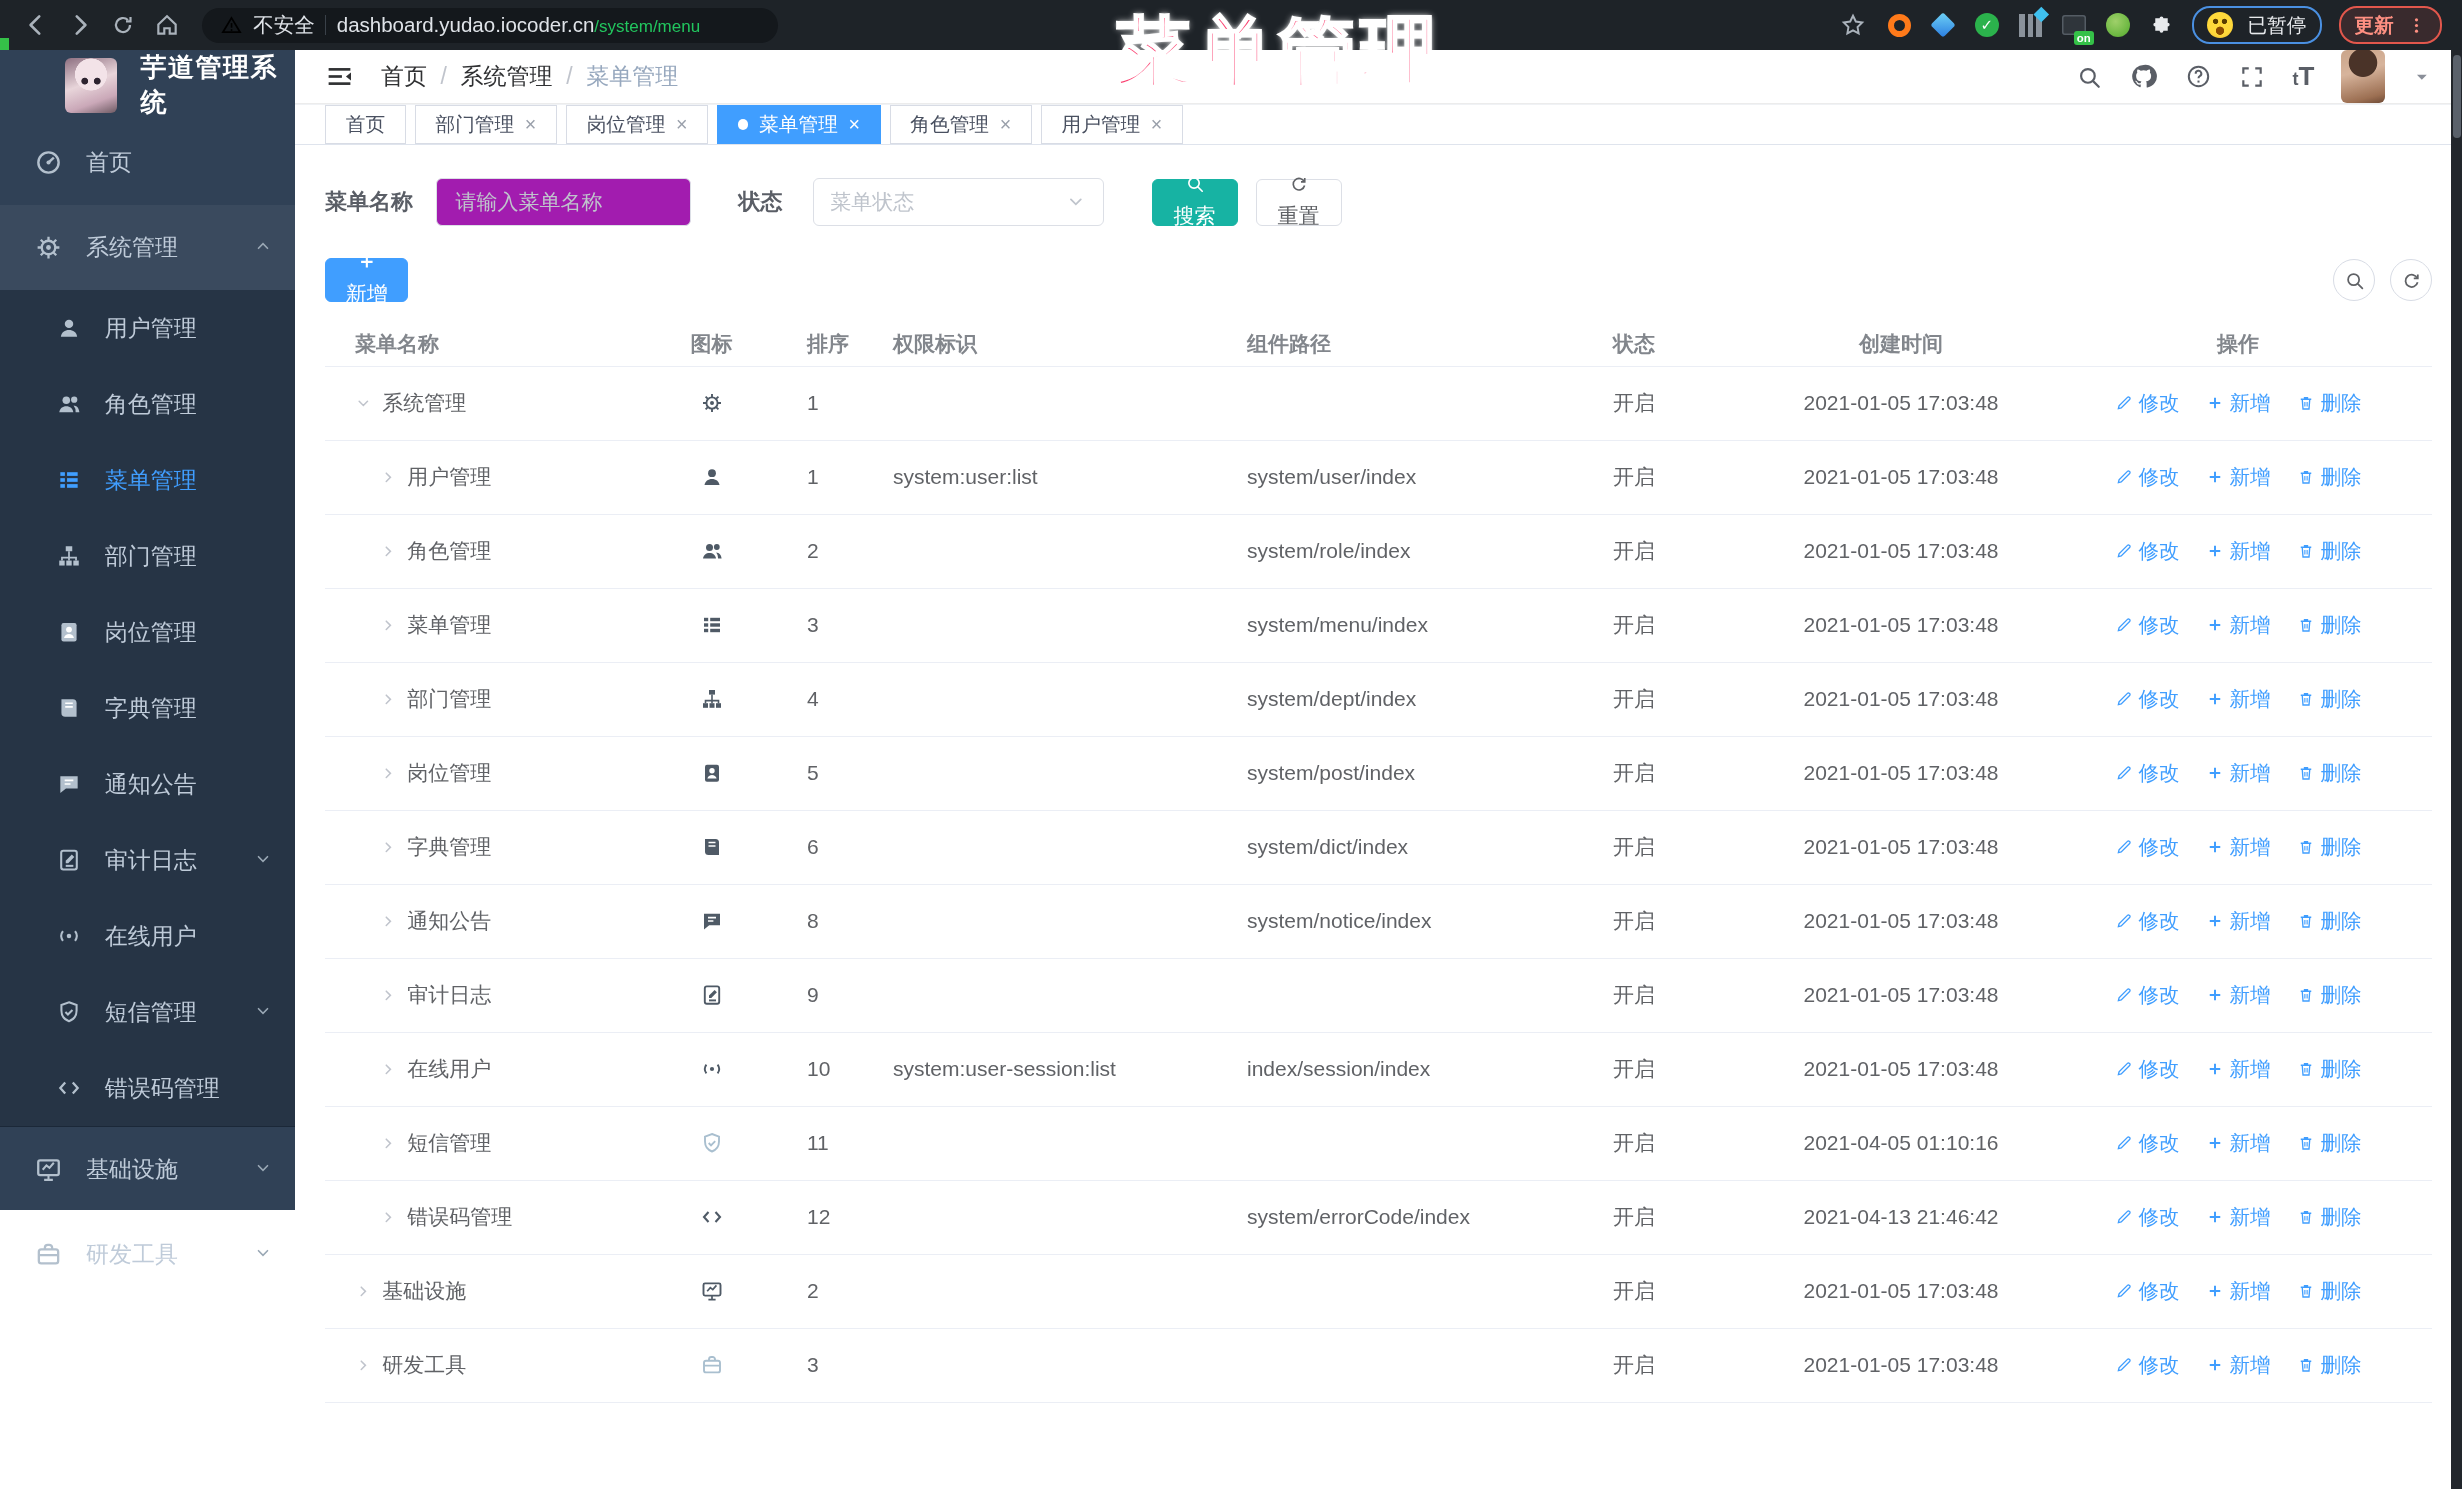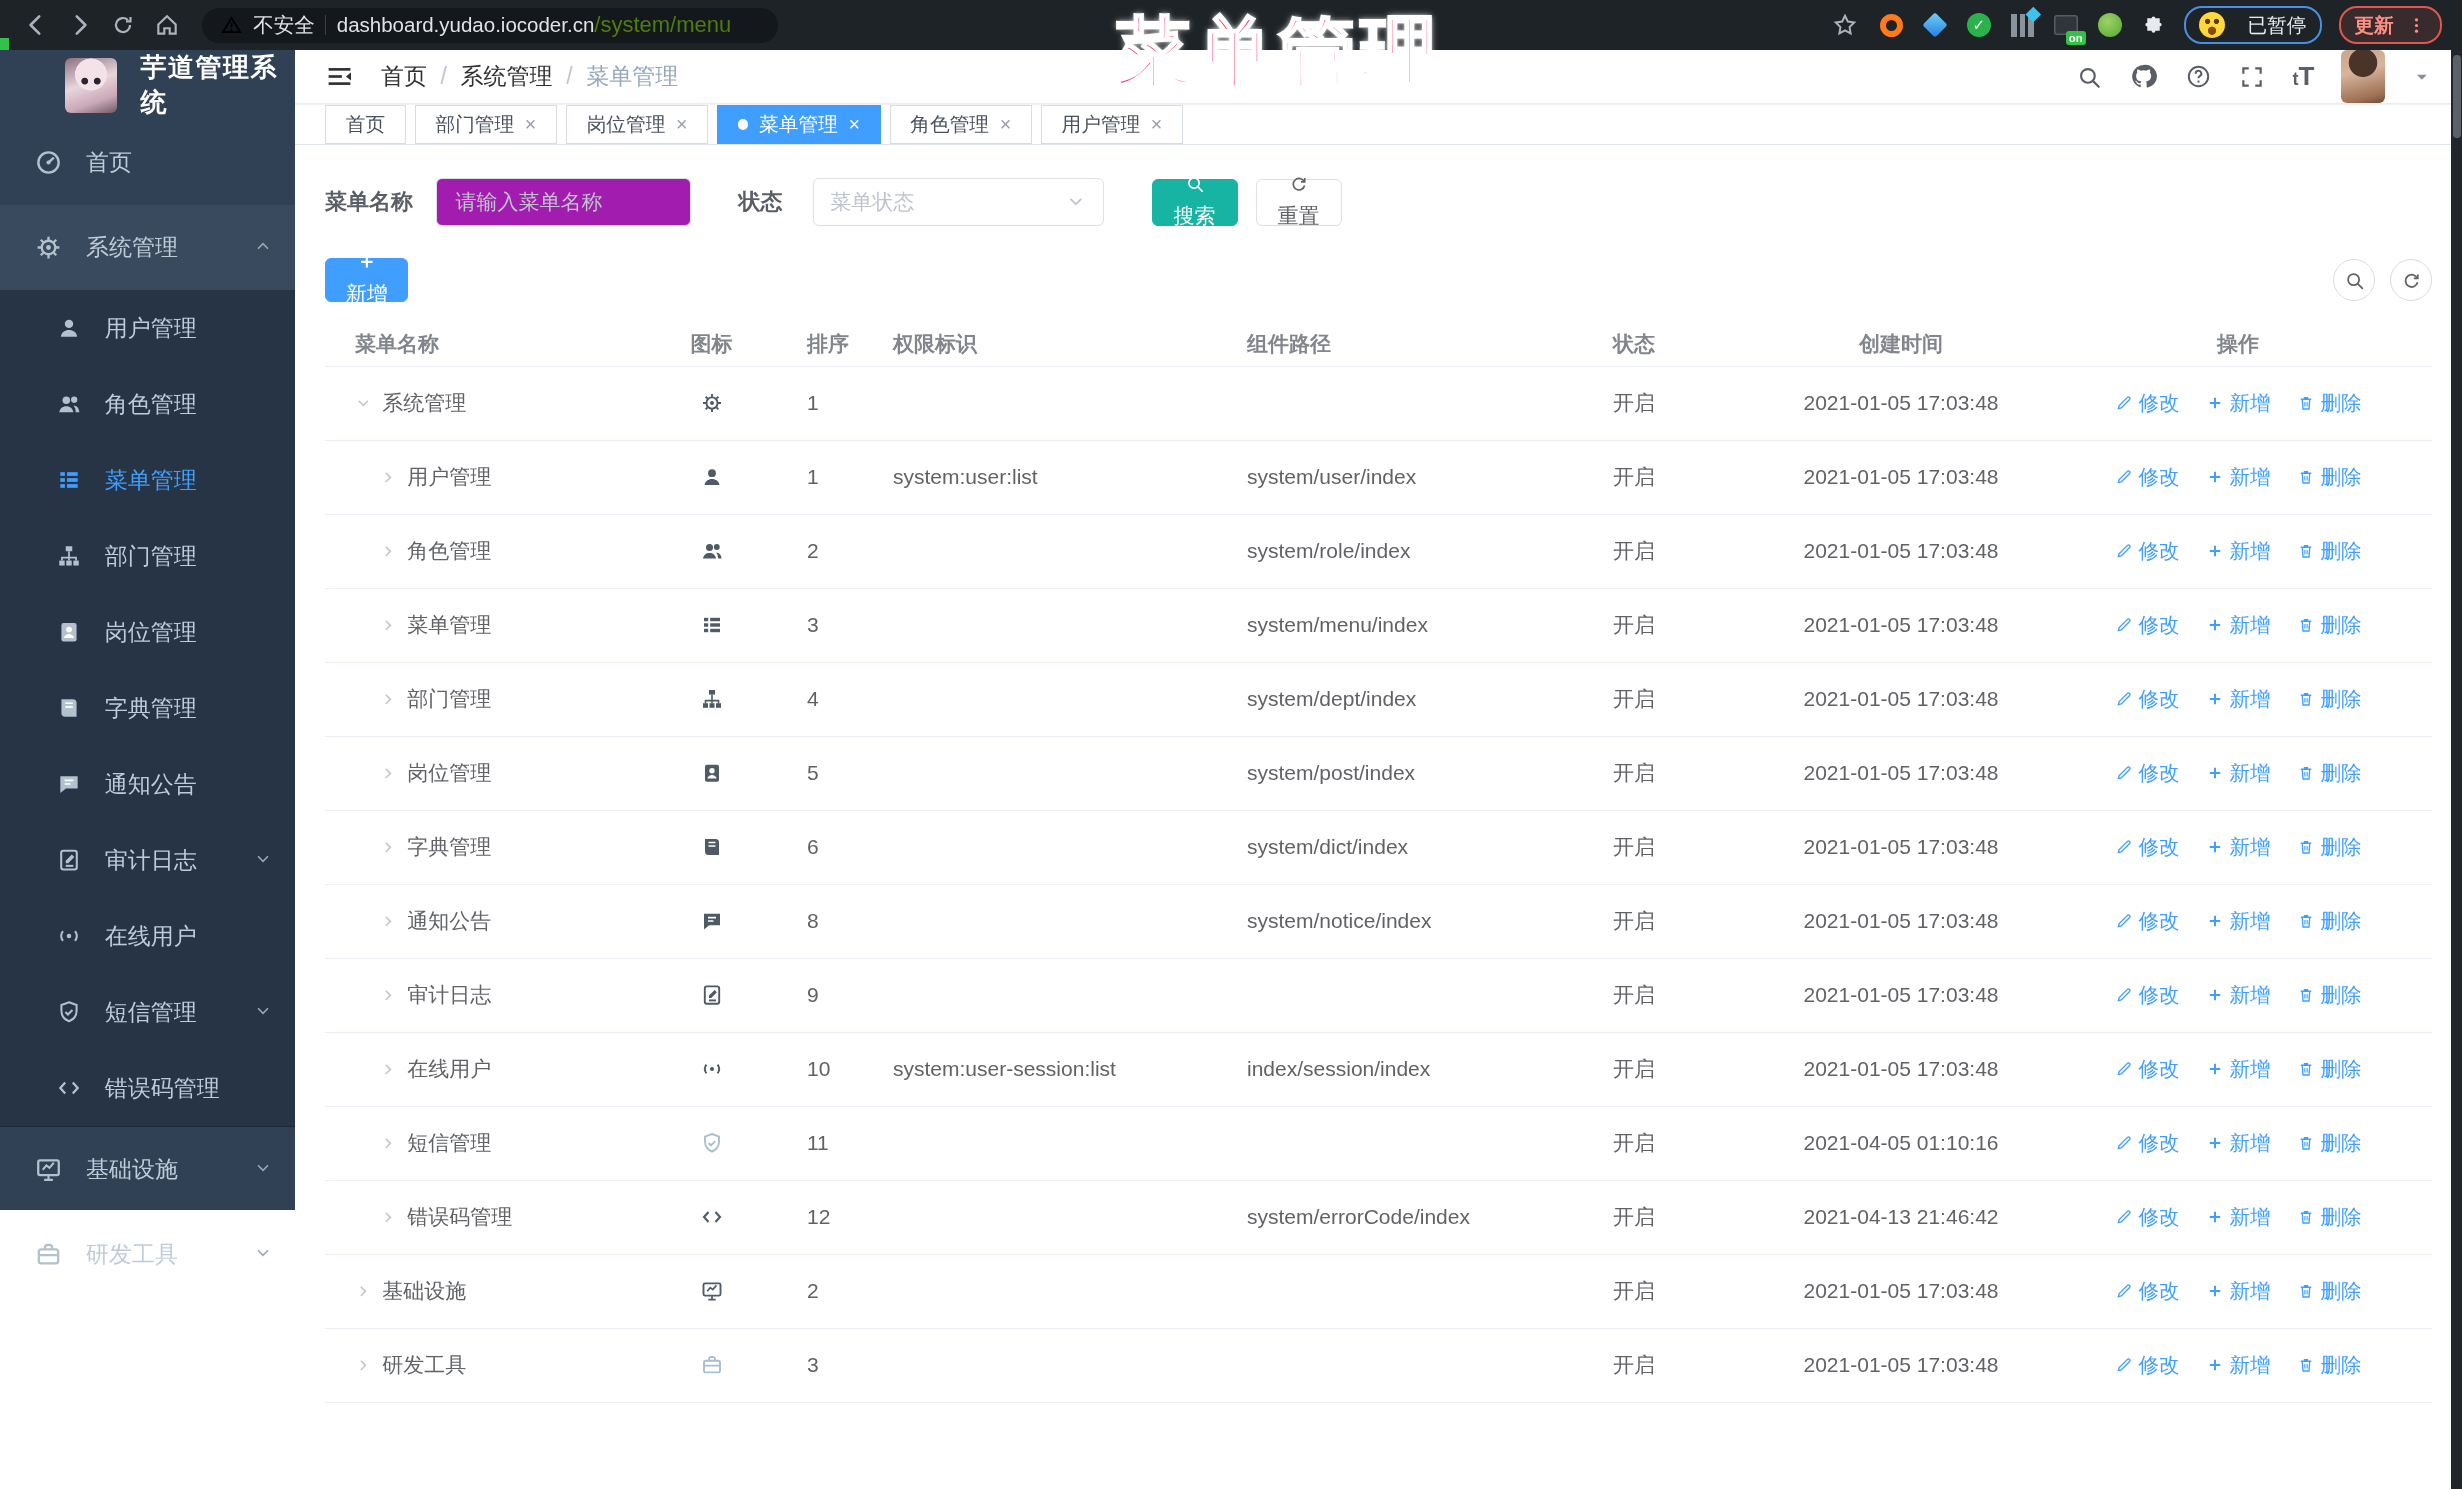--- a/index.html
+++ b/index.html
@@ -7,32 +7,32 @@
     font-family:"Liberation Sans","DejaVu Sans",sans-serif; }
   .icon svg { display:block; }
 
   
   .chrome { position:relative; height:50px; background:#1e2328; display:flex; align-items:center; padding:0 19.7px; gap:10.6px; }
   .chrome .navic { width:33px; height:33px; display:flex; align-items:center; justify-content:center; color:#aab2bb; border-radius:50%; }
   .urlpill { height:35px; width:576px; margin-left:7.6px; background:#14181c; border-radius:17.4px; display:flex; align-items:center; padding:0 18px; gap:10.6px; }
   .urlpill .sec { color:#dfe3e8; font-size:20.5px; }
   .urlpill .div { width:0.8px; height:19.7px; background:#3a4149; }
   .urlpill .host { color:#dfe3e8; font-size:20.5px; }
-  .urlpill .path { color:#4d7c0f; font-size:22px; }
+  .urlpill .path { color:#22c55e; font-size:17px; }
   .chrome-right { margin-left:auto; display:flex; align-items:center; gap:16.7px; }
   .ext { width:27px; height:27px; display:flex; align-items:center; justify-content:center; position:relative; }
   .ext-donut { width:23px; height:23px; border-radius:50%; border:6.8px solid #ff7a1a; }
   .ext-gem { width:18px; height:18px; transform:rotate(45deg); background:linear-gradient(135deg,#6fd2f5,#2a7de1); border-radius:3px; }
   .ext-green { width:24px; height:24px; border-radius:50%; background:#2bb24c; color:#fff; font-size:15px; display:flex; align-items:center; justify-content:center; }
   .ext-cols { width:23px; height:23px; background:linear-gradient(90deg,#8a929b 28%,transparent 28%,transparent 38%,#8a929b 38%,#8a929b 62%,transparent 62%,transparent 72%,#8a929b 72%); position:relative; }
   .ext-cols::after { content:""; position:absolute; right:-4.5px; top:-4.5px; width:10.6px; height:10.6px; transform:rotate(45deg); background:#3fc1f0; }
   .ext-dark { width:24px; height:19.7px; background:#2f353b; border-radius:3px; box-shadow:inset 0 0 0 1.5px #545c64; }
   .ext-on { position:absolute; right:-6px; bottom:-6px; background:#35c148; color:#fff; font-size:11.4px; font-weight:700; border-radius:3px; padding:0.8px 3px; }
   .ext-monkey { width:24px; height:24px; border-radius:50%; background:radial-gradient(circle at 40% 35%,#9fd06a,#69b63f 70%,#4c8f2e); }
-  .pill { display:flex; align-items:center; gap:22px; border-radius:18px; padding:3.8px 13.6px; }
+  .pill { display:flex; align-items:center; gap:14px; border-radius:18px; padding:3.8px 13.6px; }
   .pill-pause { border:2.3px solid #4a90e2; color:#e8eaed; font-size:19.7px; }
   .emoji { width:26px; height:26px; border-radius:50%;
     background:
       radial-gradient(circle at 33% 36%, #5a3d00 2.3px, rgba(0,0,0,0) 3px),
       radial-gradient(circle at 67% 36%, #5a3d00 2.3px, rgba(0,0,0,0) 3px),
       radial-gradient(circle at 50% 72%, #8a4b00 3.8px, rgba(0,0,0,0) 4.5px),
       radial-gradient(circle at 50% 42%, #ffd93b 62%, #f0ae28 100%); }
   .pill-update { border:2.3px solid #e2574c; background:rgba(226,87,76,.14); color:#ff9082; font-size:19.7px; font-weight:700; gap:12px; }
   .chrome-green { position:absolute; left:0; top:38px; width:9px; height:12px; background:#35c148; }
 

